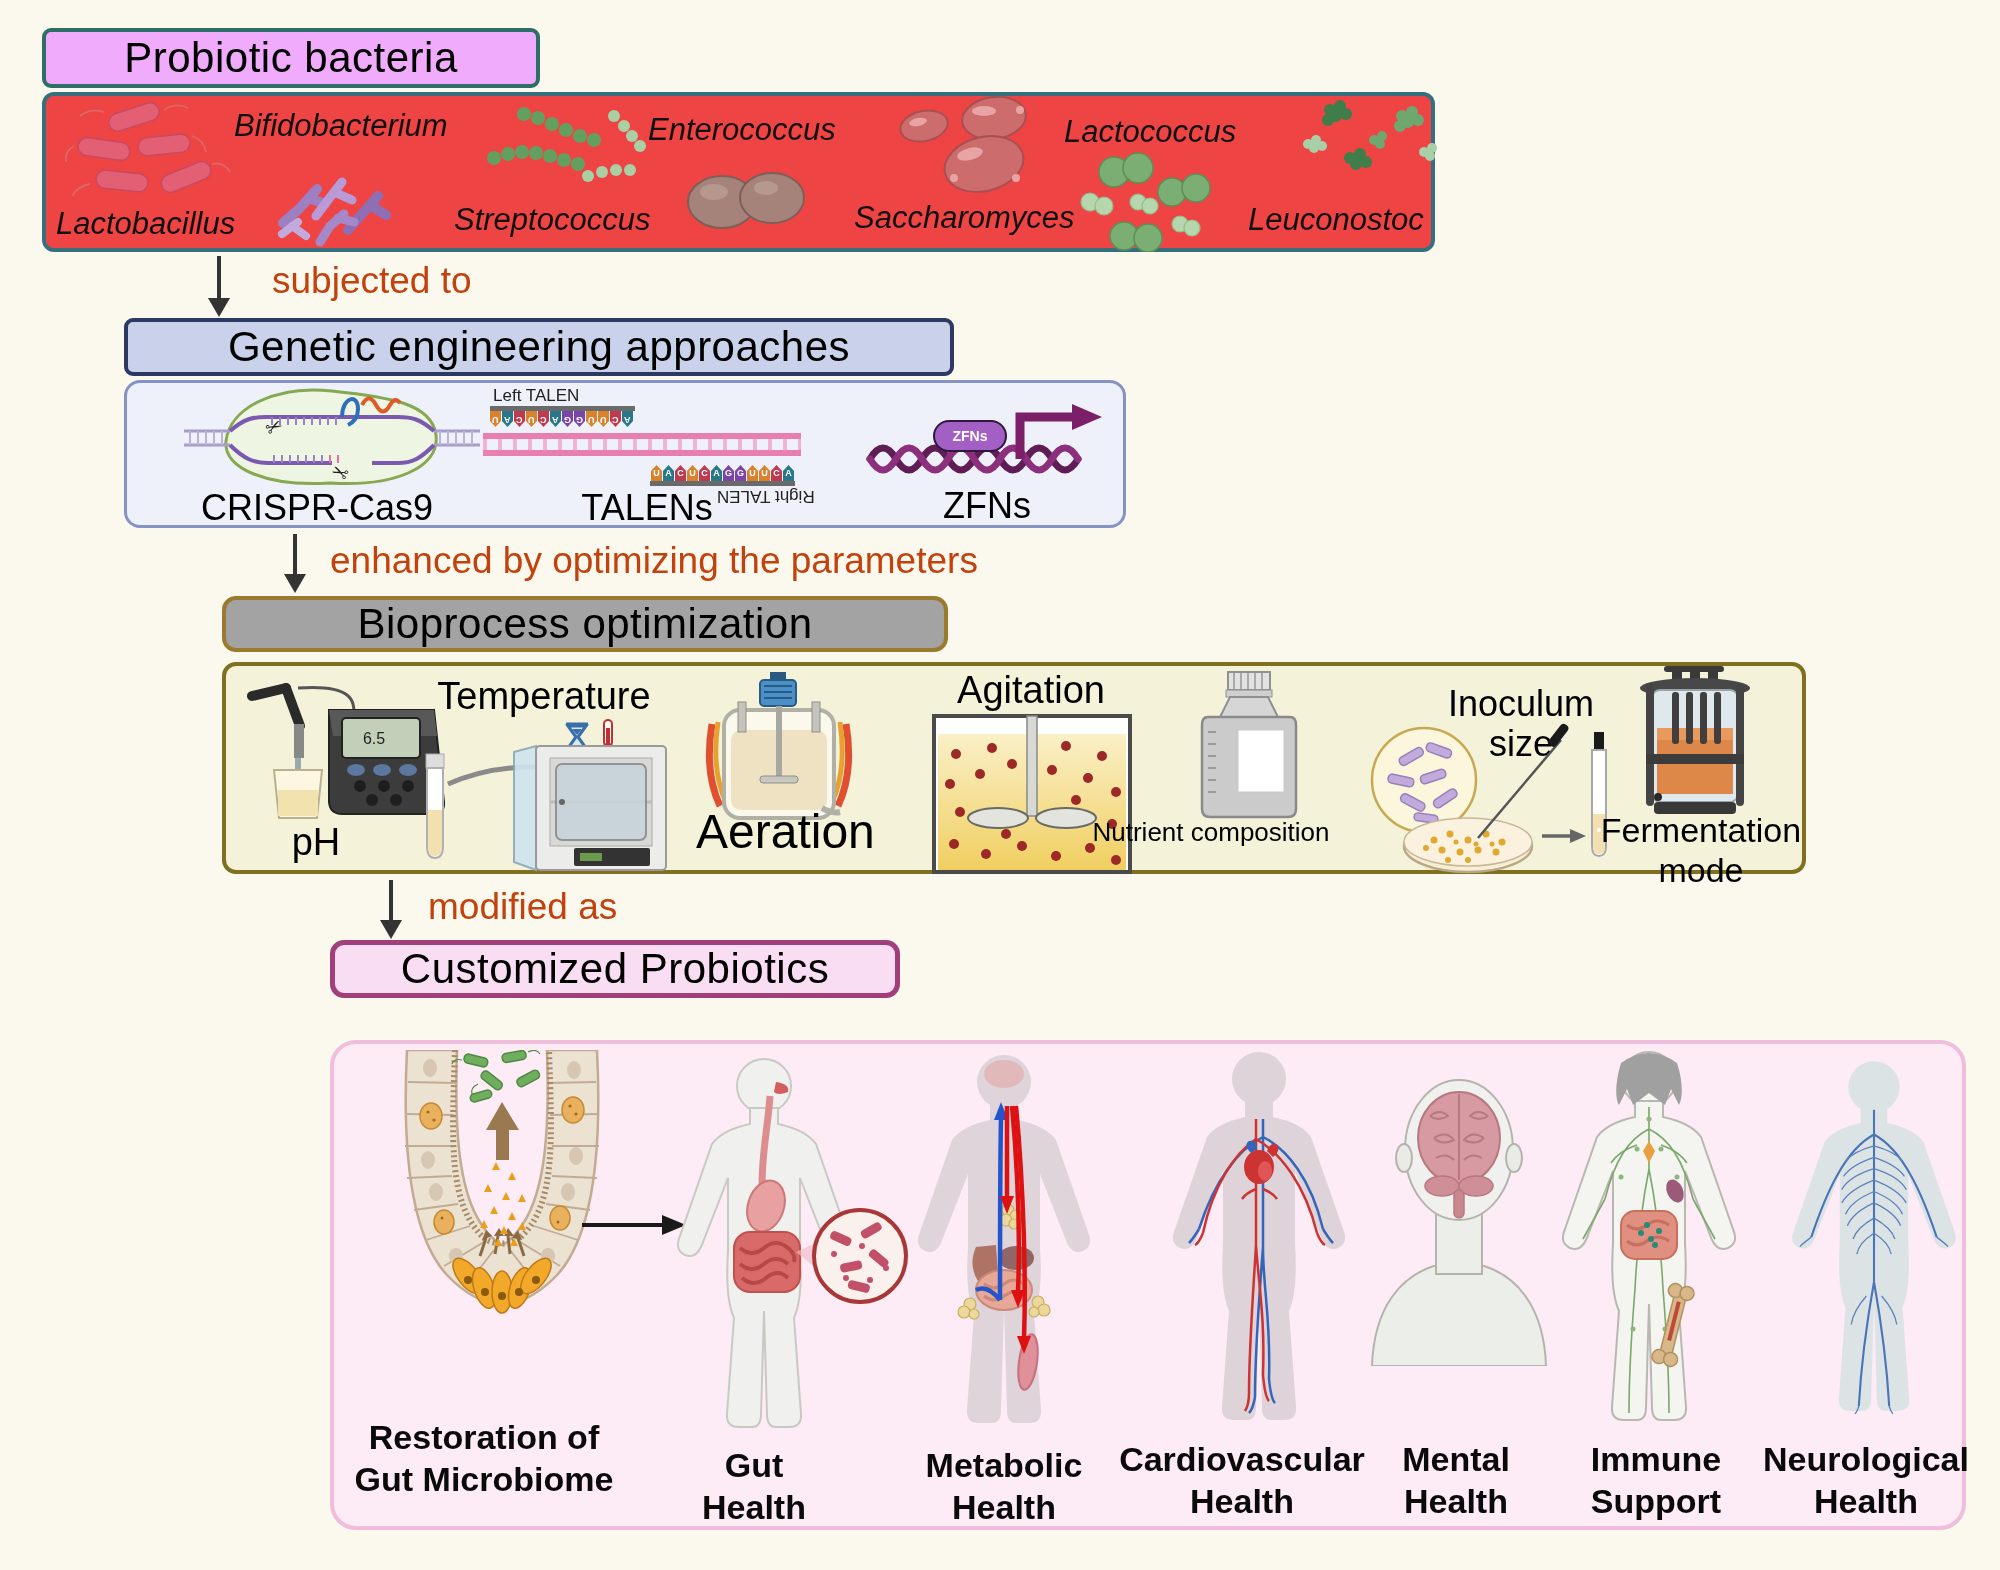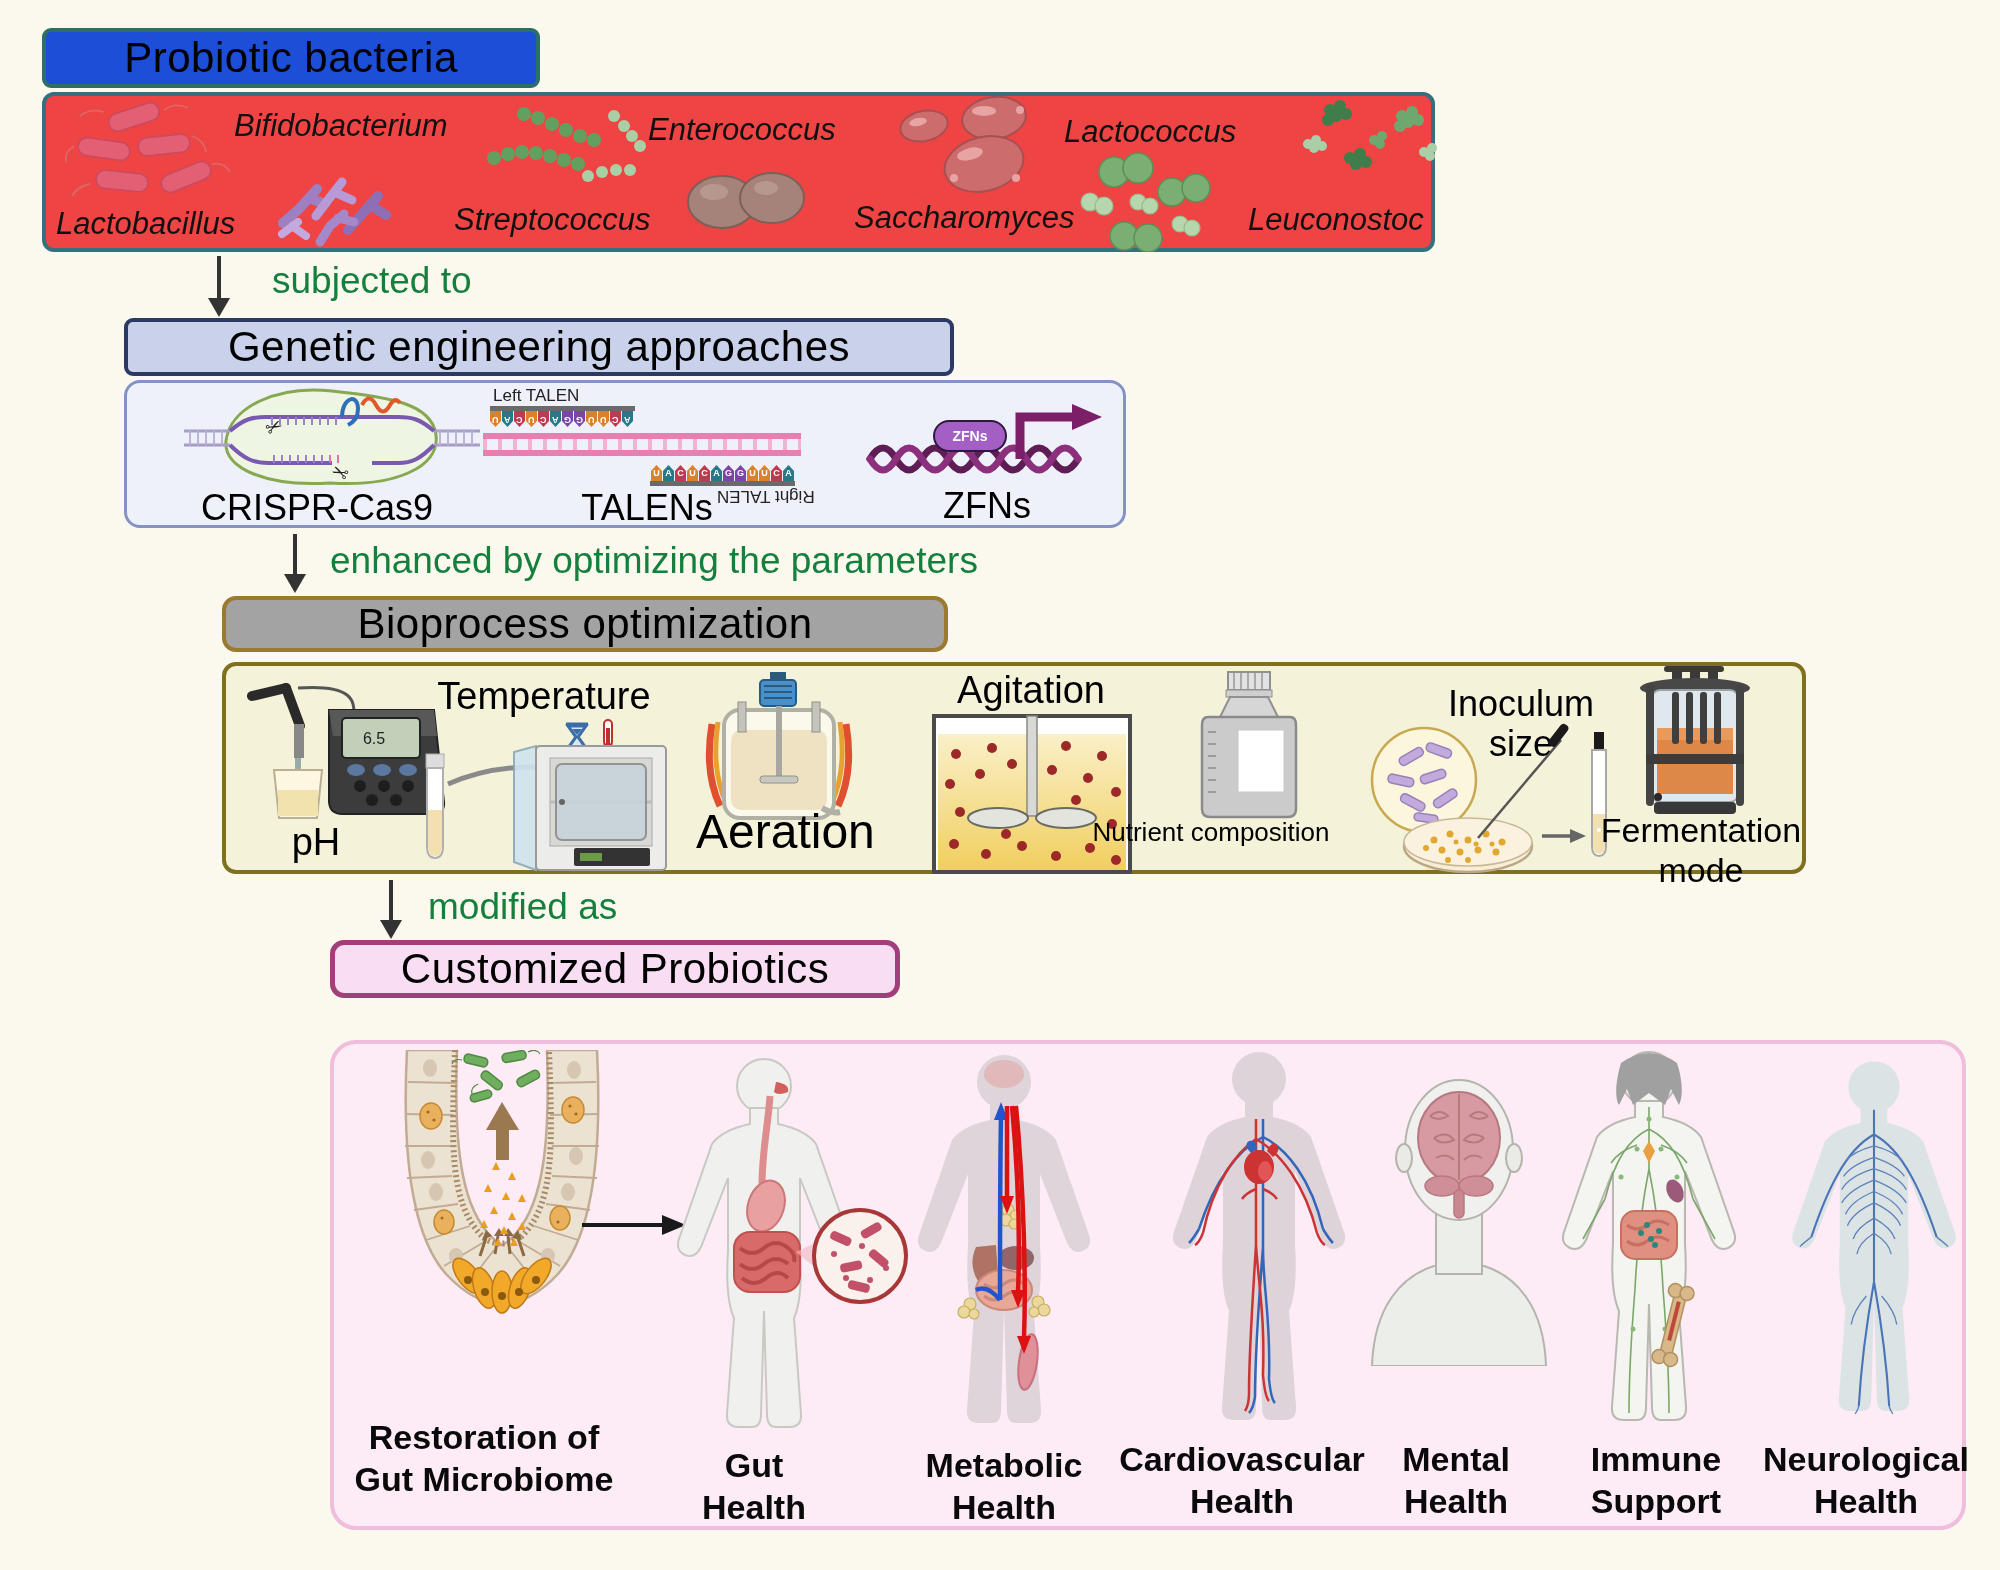--- a/index.html
+++ b/index.html
@@ -7,21 +7,21 @@
     width:2000px;height:1570px;position:relative;overflow:hidden;
     background:#fbf8ee;
     font-family:"Liberation Sans","DejaVu Sans",sans-serif;color:#0a0a0a;
   }
   .abs{position:absolute;}
   .title-box{
     display:flex;align-items:center;justify-content:center;
     font-size:42px;letter-spacing:.5px;color:#000;box-sizing:border-box;
   }
   .panel{box-sizing:border-box;}
-  .flow-label{font-size:37px;color:#15803d;white-space:nowrap;}
+  .flow-label{font-size:37px;color:#c2410c;white-space:nowrap;}
   .bact-label{font-style:italic;font-size:31px;color:#111;white-space:nowrap;}
   .method-label{font-size:36px;color:#000;text-align:center;}
   .param-label{font-size:33px;color:#000;text-align:center;line-height:40px;}
   .benefit-label{font-size:34px;font-weight:bold;color:#0a0a0a;text-align:center;line-height:42px;}
   .tiny-label{font-size:17px;color:#222;white-space:nowrap;}
   
   .flagrow{display:flex;gap:1px;}
   .flag{width:11px;height:16px;position:relative;display:flex;align-items:center;justify-content:center;}
   .flag span{font-size:9px;font-weight:bold;color:#fff;line-height:9px;}
   .flag.down{clip-path:polygon(0 0,100% 0,100% 62%,50% 100%,0 62%);}
@@ -30,21 +30,21 @@
   .bar{background:#6a6a6a;height:5px;}
   .ladder{height:28px;position:relative;}
   .ladder:before{content:"";position:absolute;left:0;right:0;top:5px;bottom:5px;
     background:repeating-linear-gradient(90deg,#f0b4d2 0 4px,rgba(0,0,0,0) 4px 15px);}
   .ladder:after{content:"";position:absolute;left:0;right:0;top:0;height:6px;background:#e87fb0;box-shadow:0 17px 0 #e87fb0;}
   .rot180{transform:rotate(180deg);}
 </style>
 </head>
 <body>
 
-<div class="abs title-box" style="left:42px;top:28px;width:498px;height:60px;background:#1d4ed8;border:4px solid #2d6e67;border-radius:9px;">
+<div class="abs title-box" style="left:42px;top:28px;width:498px;height:60px;background:#f0abfc;border:4px solid #2d6e67;border-radius:9px;">
   <span>Probiotic bacteria</span>
 </div>
 
 <div class="abs panel" style="left:42px;top:92px;width:1393px;height:160px;background:#ef4444;border:4px solid #35707f;border-radius:12px;">
 
   <svg class="abs" style="left:14px;top:4px;" width="180" height="105" viewBox="0 0 180 105">
     <g stroke="#c84a60" stroke-width="1.5" fill="#e25f74">
       <rect x="48" y="8" width="52" height="18" rx="9" transform="rotate(-18 74 17)"></rect>
       <rect x="18" y="40" width="52" height="18" rx="9" transform="rotate(8 44 49)"></rect>
       <rect x="78" y="36" width="52" height="18" rx="9" transform="rotate(-6 104 45)"></rect>

